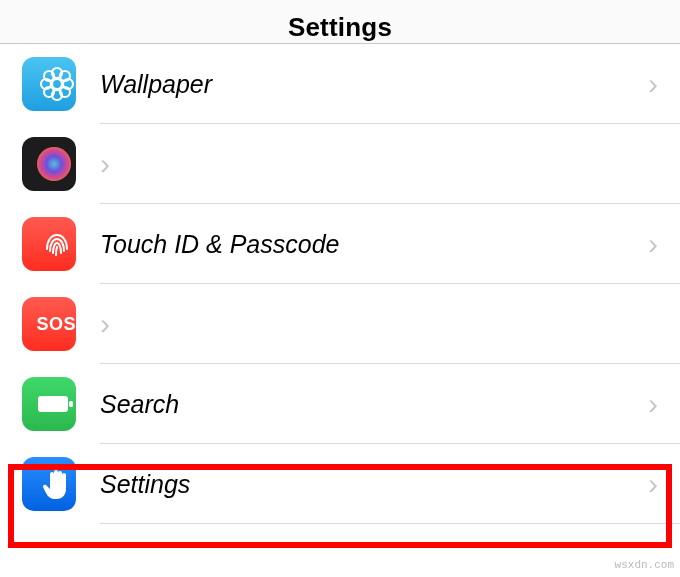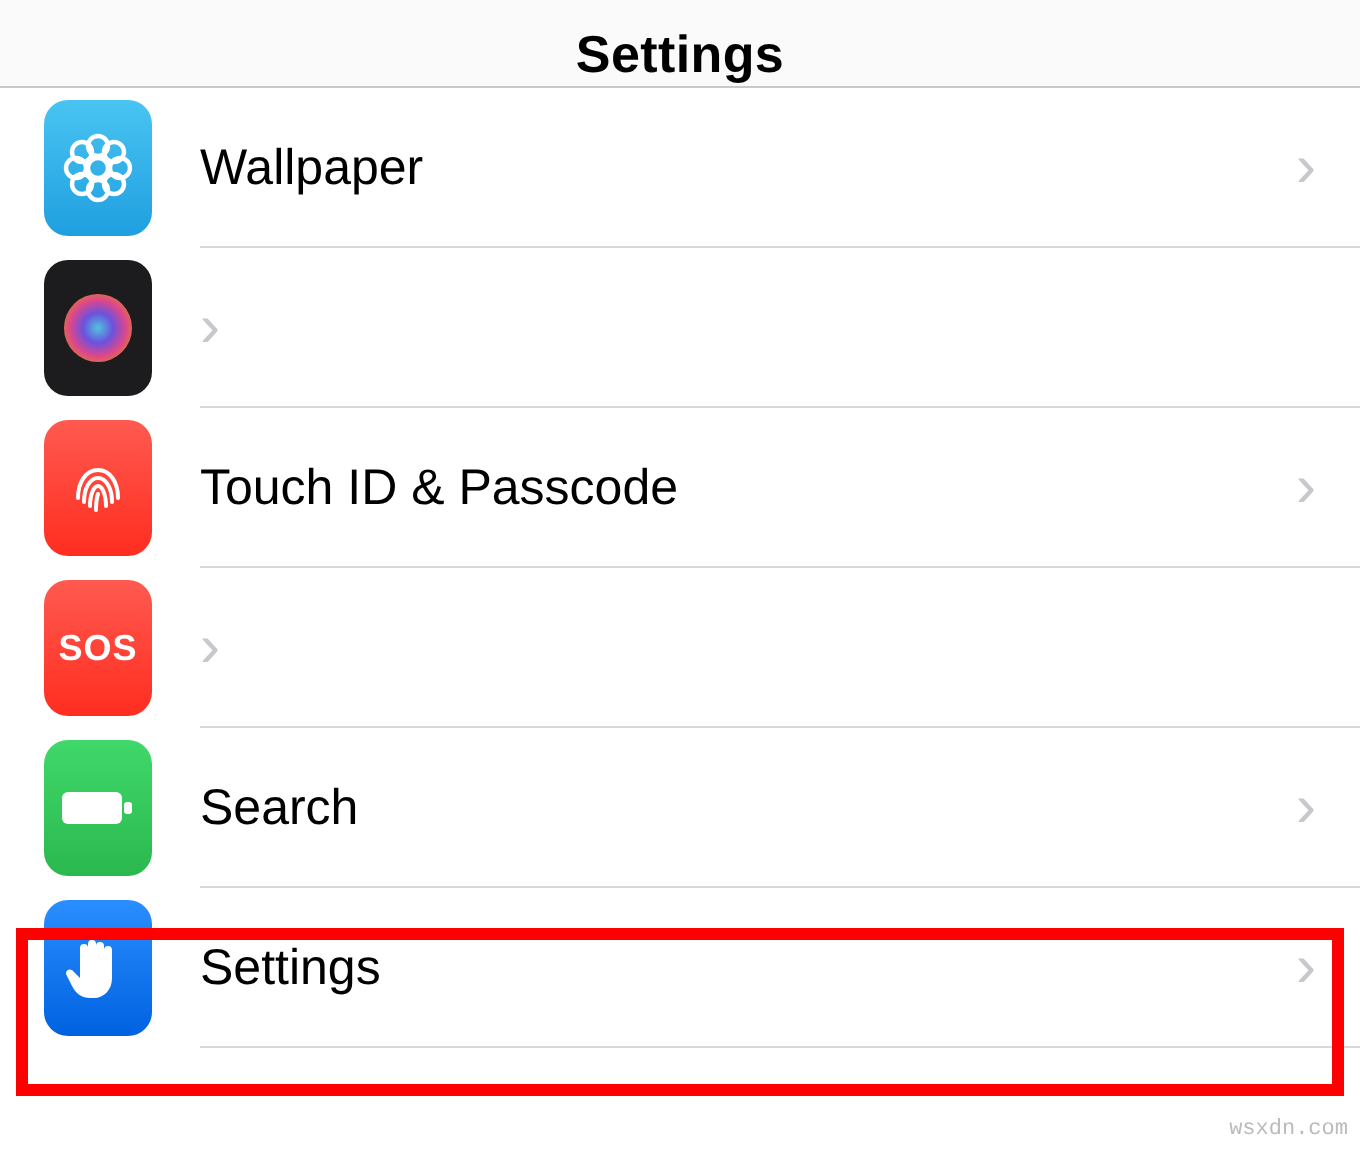--- a/index.html
+++ b/index.html
@@ -36,32 +36,33 @@
   .row-sep {
     position: absolute;
     left: 100px;
     right: 0;
     bottom: 0;
     height: 1px;
     background: #d9d9dc;
   }
   .icon-box {
     width: 54px;
-    height: 68px;
+    height: 54px;
     border-radius: 12px;
     flex: 0 0 54px;
     display: flex;
     align-items: center;
-    justify-content: center;
+    justify-content: flex-end;
     margin-right: 24px;
   }
   .row-label {
     font-size: 25px;
     color: #000;
     flex: 1;
+    font-style: italic;
   }
   .chevron {
     color: #c7c7cc;
     font-size: 30px;
     padding-right: 22px;
     font-weight: 300;
   }
   .highlight-box {
     position: absolute;
     left: 8px;

